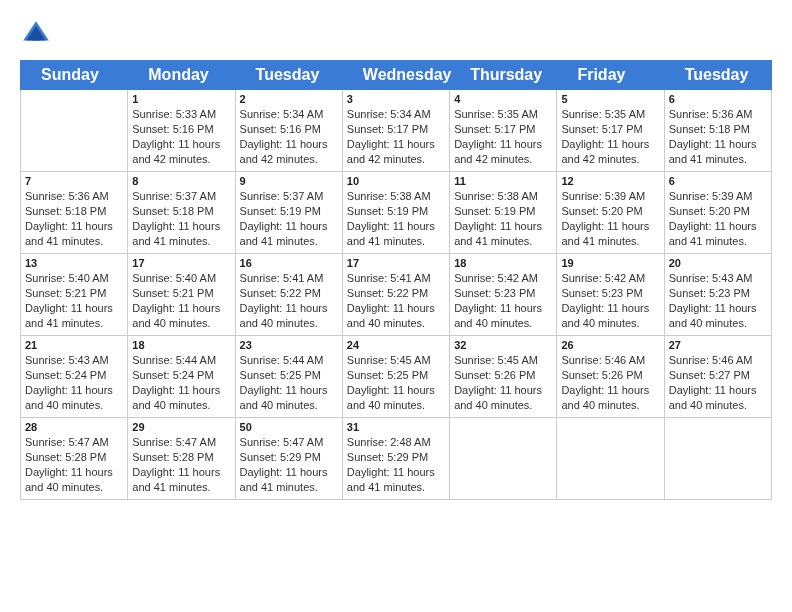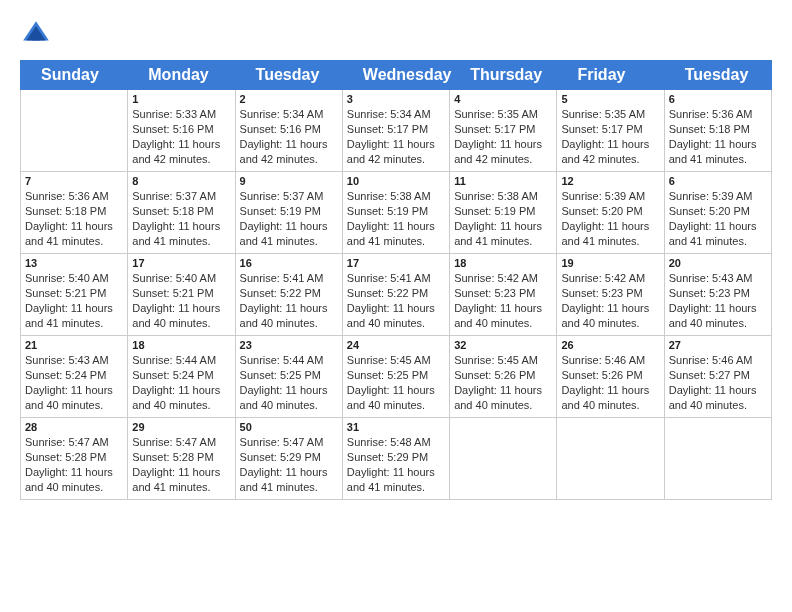--- a/index.html
+++ b/index.html
@@ -344,21 +344,21 @@
           </td>
           <td>
             <span class="day-num">50</span>
             <div class="day-detail" style="white-space: pre-line;">Sunrise: 5:47 AM
 Sunset: 5:29 PM
 Daylight: 11 hours
 and 41 minutes.</div>
           </td>
           <td>
             <span class="day-num">31</span>
-            <div class="day-detail" style="white-space: pre-line;">Sunrise: 5:48 AM
+            <div class="day-detail" style="white-space: pre-line;">Sunrise: 2:48 AM
 Sunset: 5:29 PM
 Daylight: 11 hours
 and 41 minutes.</div>
           </td>
           <td></td>
           <td></td>
           <td></td>
         </tr>
       </tbody>
   </table>

